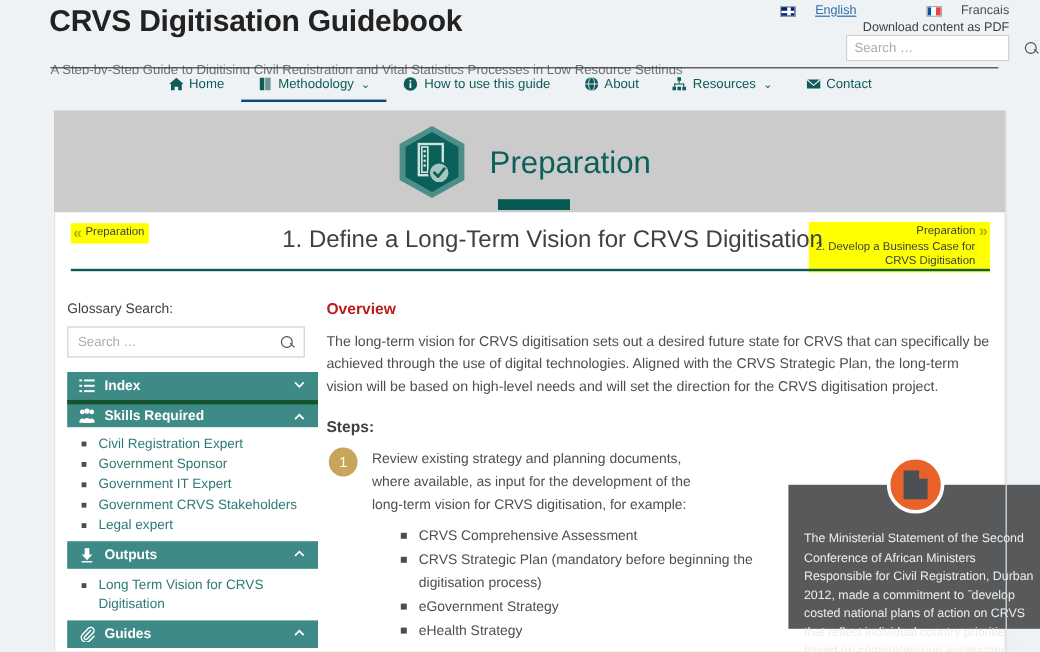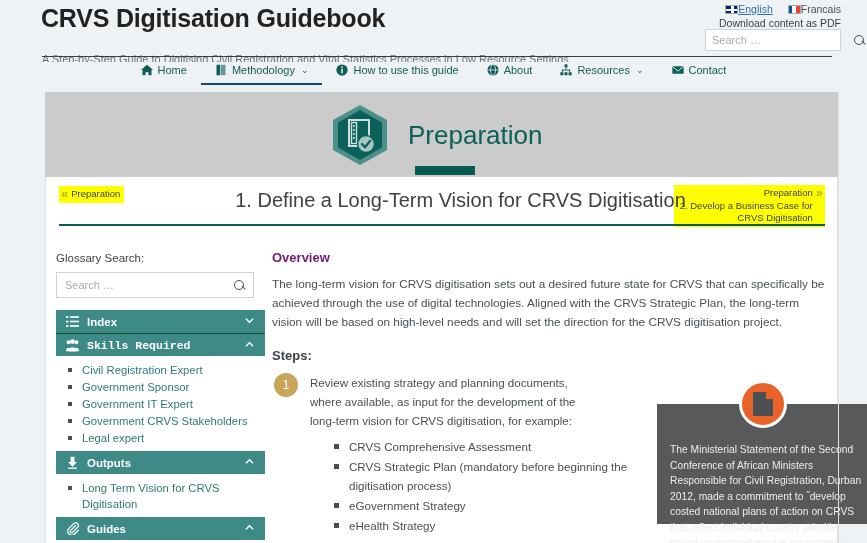--- a/index.html
+++ b/index.html
@@ -22,21 +22,21 @@
     font-size: 11px; color: #6b7074;
   }
   #header-rule {
     position: absolute; left: 42px; top: 56px; width: 790px; height: 1px; background: #3a3f43;
   }
   
   #lang-row {
     position: absolute; right: 26px; top: 3px;
     display: flex; align-items: center; gap: 15px; font-size: 10.5px;
   }
-  .lang-item { display: flex; align-items: center; gap: 0; color: #2f6fa8; }
+  .lang-item { display: flex; align-items: center; gap: 16px; color: #2f6fa8; margin-left: 43px; }
   .flag { width: 13px; height: 9px; display: inline-block; position: relative; overflow: hidden; border: 0.5px solid #aaa; }
   .flag-uk { background: #00247d; }
   .flag-uk::before { content:""; position:absolute; left:0; top:3.2px; width:100%; height:2.6px; background:#fff; }
   .flag-uk::after { content:""; position:absolute; left:5px; top:0; width:2.6px; height:100%; background:#fff; }
   .flag-fr { display:flex; }
   .flag-fr i { flex:1; height:100%; display:block; }
   .lang-label { text-decoration: underline; color:#2f6fa8; }
   .lang-label.off { text-decoration: none; color:#4a4f53; }
   #download-pdf {
     position: absolute; right: 26px; top: 17px;
@@ -125,39 +125,39 @@
     flex: 1; border: none; outline: none; font-size: 11px; color: #45494d;
     font-family: "Liberation Sans", sans-serif; background: transparent;
   }
   #glossary-search input::placeholder { color: #a8adb2; }
 
   .acc-head {
     width: 209px; height: 23px; background: #3d8a87; color: #fff;
     display: flex; align-items: center; padding: 0 10px;
     font-size: 11.5px; font-weight: bold; position: relative;
   }
-  .acc-head + .acc-head { border-top: 1px solid #14532d; font-family: Liberation Mono, monospace; }
+  .acc-head + .acc-head { border-top: 4px solid #14532d; }
   .acc-ico { width: 13px; height: 13px; flex: none; margin-right: 8px; }
   .acc-ico svg { display: block; width: 13px; height: 13px; fill: #fff; }
   .acc-caret { position: absolute; right: 11px; top: 6px; width: 9px; height: 9px; }
   .acc-caret svg { display: block; width: 9px; height: 9px; stroke: #fff; fill: none; stroke-width: 1.6; }
   .acc-body { padding: 6px 0 4px 0; }
   .acc-body ul { list-style: none; }
   .acc-body li {
     position: relative; padding-left: 26px; font-size: 11.3px; line-height: 16px;
     color: #2f7a75; margin-bottom: 1px;
   }
   .acc-body li::before {
     content: ""; position: absolute; left: 12px; top: 6px;
     width: 4px; height: 4px; background: #4d4d4d;
   }
 
   
   #main-col { position: absolute; left: 226px; top: 20px; width: 560px; }
-  .sec-head { font-size: 13px; font-weight: bold; color: #701a75; margin-bottom: 10px; }
+  .sec-head { font-size: 13px; font-weight: bold; color: #b91c1c; margin-bottom: 10px; }
   #overview-text {
     font-size: 11.8px; line-height: 19px; color: #4a4f53; width: 555px; margin-bottom: 16px;
   }
   #steps-head { font-size: 13px; font-weight: bold; color: #3d4246; margin-bottom: 10px; margin-top: 12px; }
 
   #step-row { position: relative; }
   .step-num {
     position: absolute; left: 2px; top: 0; width: 24px; height: 24px; border-radius: 50%;
     background: #c9a55c; color: #fff; font-size: 12px;
     display: flex; align-items: center; justify-content: center;

